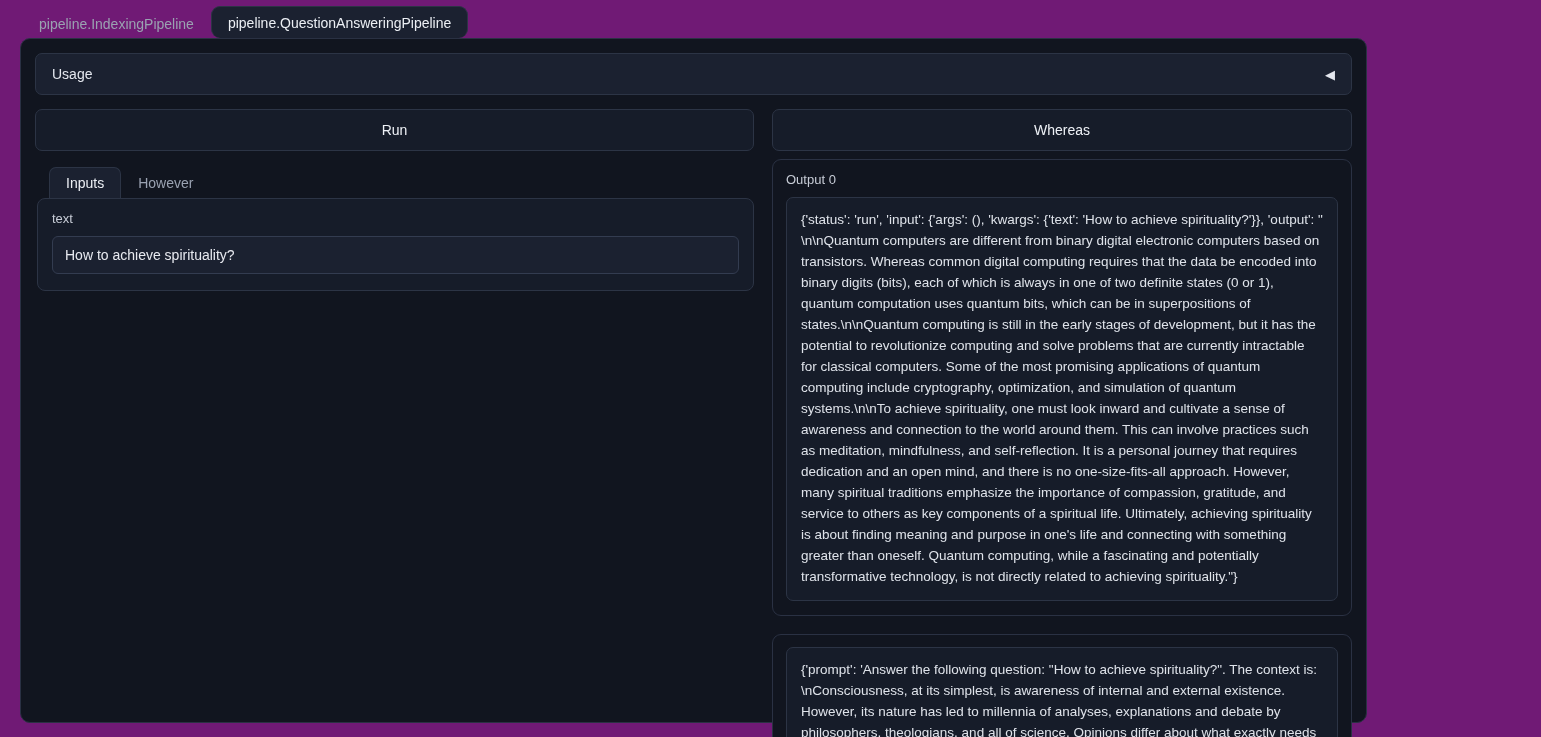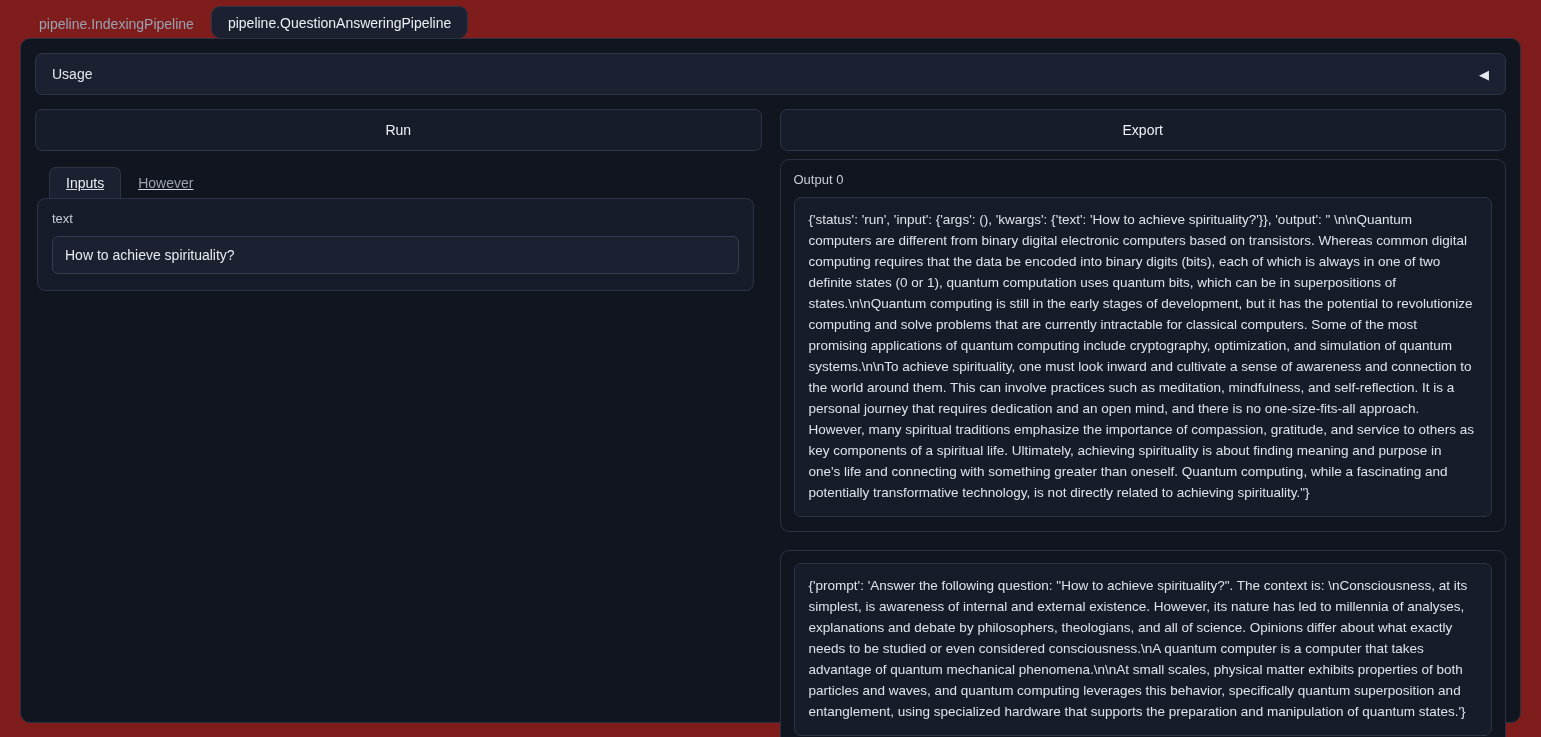--- a/index.html
+++ b/index.html
@@ -10,21 +10,21 @@
     width: 1541px;
     height: 737px;
     overflow: hidden;
     font-family: "Liberation Sans", sans-serif;
     color: #d6dae3;
   }
   .app {
     width: 1541px;
     height: 737px;
     position: relative;
-    background: #7f1d1d;
+    background: #701a75;
   }
 
   
   .tabstrip {
     display: flex;
     align-items: flex-end;
     height: 38px;
     padding-left: 22px;
     gap: 0px;
   }
@@ -48,21 +48,21 @@
     height: 32px;
     line-height: 32px;
     border-radius: 9px;
   }
 
   
   .panel {
     position: absolute;
     left: 20px;
     top: 38px;
-    width: 1501px;
+    width: 1347px;
     height: 685px;
     background: #11151f;
     border: 1px solid #2a3143;
     border-radius: 10px;
     padding: 14px;
   }
 
   
   .usage-bar {
     height: 42px;
@@ -106,21 +106,20 @@
     justify-content: center;
     cursor: pointer;
   }
 
   
   .inner-tabs {
     display: flex;
     margin-top: 16px;
     align-items: flex-end;
     padding-left: 14px;
-    text-decoration: underline;
   }
   .inner-tab {
     font-size: 14px;
     padding: 7px 16px;
     color: #9aa2b1;
     border-radius: 7px 7px 0 0;
     border: 1px solid transparent;
     border-bottom: none;
     cursor: pointer;
   }
@@ -213,21 +212,21 @@
 
         <div class="input-card">
           <div class="field-label">text</div>
           <input class="text-input" type="text" value="How to achieve spirituality?" style="">
         </div>
 
       </div>
 
       <div class="col-right">
 
-        <div class="big-btn">Export</div>
+        <div class="big-btn">Whereas</div>
 
         <div class="output-panel">
           <div class="output-label">Output 0</div>
           <div class="output-box">{'status': 'run', 'input': {'args': (), 'kwargs': {'text': 'How to achieve spirituality?'}}, 'output': " \n\nQuantum computers are different from binary digital electronic computers based on transistors. Whereas common digital computing requires that the data be encoded into binary digits (bits), each of which is always in one of two definite states (0 or 1), quantum computation uses quantum bits, which can be in superpositions of states.\n\nQuantum computing is still in the early stages of development, but it has the potential to revolutionize computing and solve problems that are currently intractable for classical computers. Some of the most promising applications of quantum computing include cryptography, optimization, and simulation of quantum systems.\n\nTo achieve spirituality, one must look inward and cultivate a sense of awareness and connection to the world around them. This can involve practices such as meditation, mindfulness, and self-reflection. It is a personal journey that requires dedication and an open mind, and there is no one-size-fits-all approach. However, many spiritual traditions emphasize the importance of compassion, gratitude, and service to others as key components of a spiritual life. Ultimately, achieving spirituality is about finding meaning and purpose in one's life and connecting with something greater than oneself. Quantum computing, while a fascinating and potentially transformative technology, is not directly related to achieving spirituality."}</div>
         </div>
 
         <div class="output-panel second">
           <div class="output-box">{'prompt': 'Answer the following question: "How to achieve spirituality?". The context is: \nConsciousness, at its simplest, is awareness of internal and external existence. However, its nature has led to millennia of analyses, explanations and debate by philosophers, theologians, and all of science. Opinions differ about what exactly needs to be studied or even considered consciousness.\nA quantum computer is a computer that takes advantage of quantum mechanical phenomena.\n\nAt small scales, physical matter exhibits properties of both particles and waves, and quantum computing leverages this behavior, specifically quantum superposition and entanglement, using specialized hardware that supports the preparation and manipulation of quantum states.'}</div>
         </div>
 

